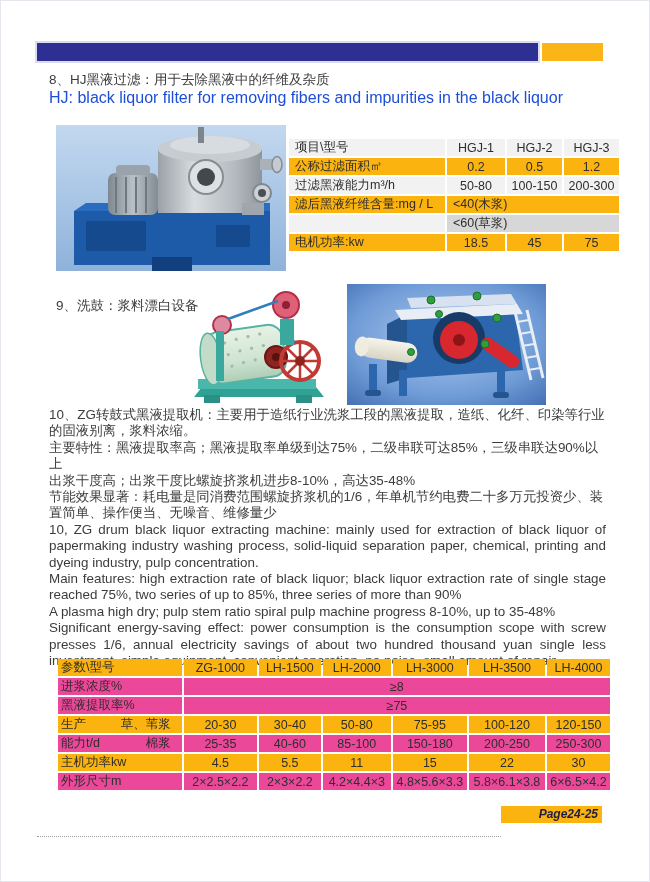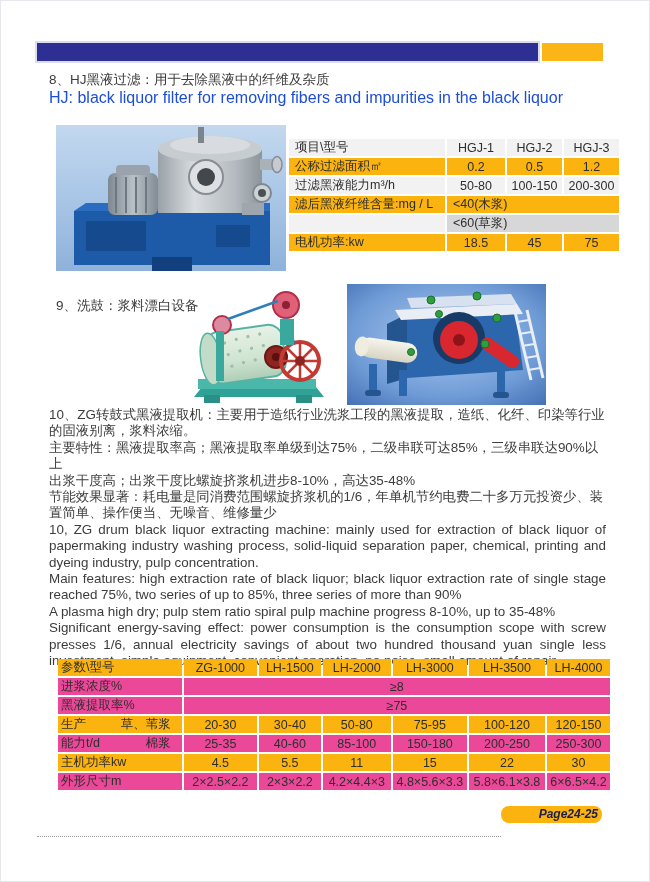--- a/index.html
+++ b/index.html
@@ -37,21 +37,21 @@
   .d{background:#d7d7d7;}
   .c{text-align:center;padding:0 1px;}
   .lbl{padding-left:6px;}
   .split{display:flex;justify-content:space-between;padding-right:8px;}
   
   .foot-dotted{position:absolute;left:36px;top:835px;width:464px;border-top:1px dotted #9a9a9a;}
   .logo{position:absolute;left:500px;top:805px;width:101px;}
   .logo-blue{background:#2d2f92;color:#fff;height:31px;text-align:center;font-style:italic;font-weight:bold;line-height:1;padding-top:3px;box-sizing:border-box;}
   .logo-line1{font-size:17px;letter-spacing:.5px;}
   .logo-line2{font-size:15px;margin-top:-1px;}
-  .logo-yellow{background:#fbb30f;height:17px;text-align:right;font-style:italic;font-weight:bold;font-size:12px;color:#1d1d46;padding-right:4px;line-height:17px;box-sizing:border-box;border-radius:8px;}
+  .logo-yellow{background:#fbb30f;height:17px;text-align:right;font-style:italic;font-weight:bold;font-size:12px;color:#1d1d46;padding-right:4px;line-height:17px;box-sizing:border-box;}
 </style>
 </head>
 <body>
 
 <div class="page">
 
   <div class="bar-blue"></div>
   <div class="bar-yellow"></div>
 
   <div class="sec8">

